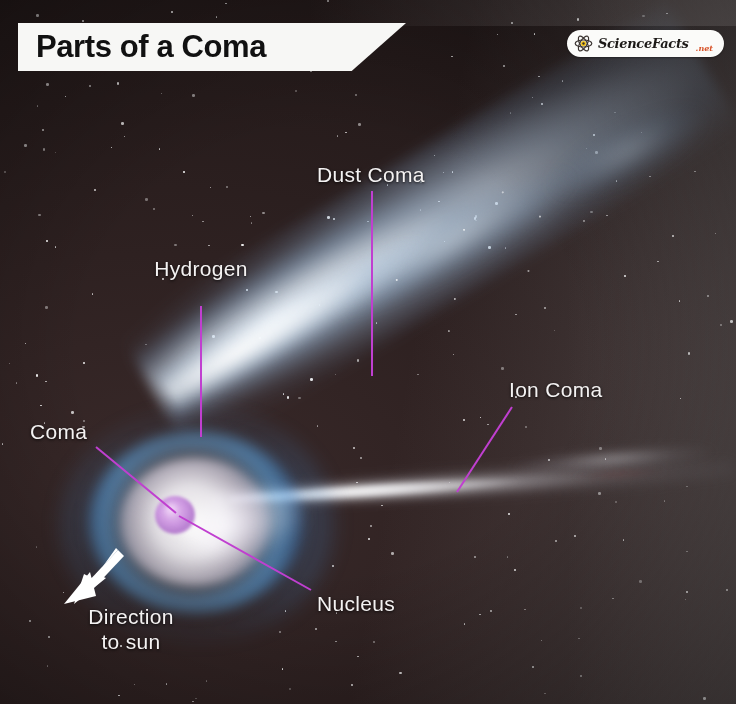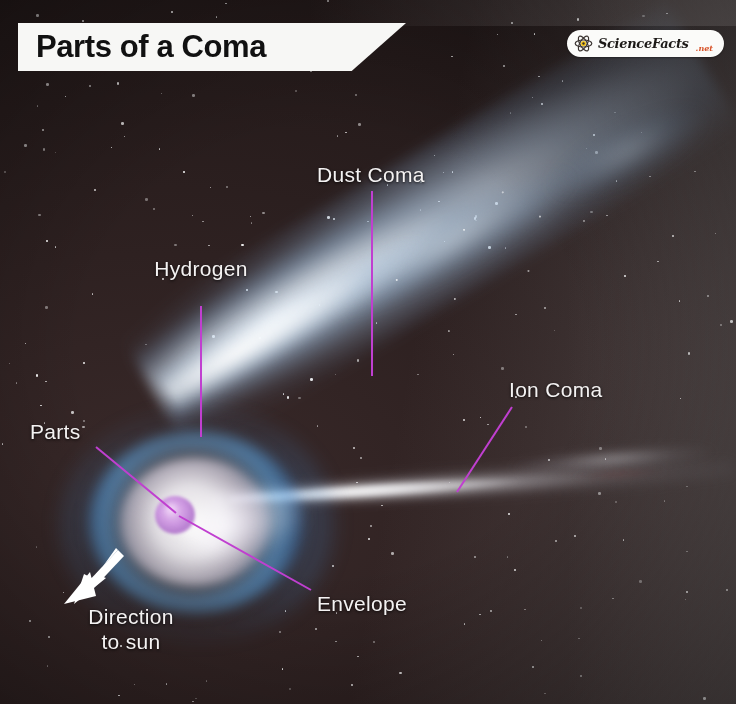--- a/index.html
+++ b/index.html
@@ -605,18 +605,18 @@
       <circle cx="12" cy="12" r="1.5" fill="#3a3330"></circle>
     </svg>
     <span class="logo-text">ScienceFacts</span>
     <span class="logo-tld">.net</span>
   </div>
 
   <div id="label-layer">
       <div class="label" style="top: 163px; left: 317px;"><div>Dust Coma</div></div>
       <div class="label center" style="top: 257px; left: 51px; width: 300px;"><div>Hydrogen</div></div>
       <div class="label" style="top: 378px; left: 509px;"><div>Ion Coma</div></div>
-      <div class="label" style="top: 420px; left: 30px;"><div>Parts</div></div>
-      <div class="label" style="top: 592px; left: 317px;"><div>Envelope</div></div>
+      <div class="label" style="top: 420px; left: 30px;"><div>Coma</div></div>
+      <div class="label" style="top: 592px; left: 317px;"><div>Nucleus</div></div>
       <div class="label center" style="top: 605px; left: -19px; width: 300px;"><div>Direction</div><div>to sun</div></div>
     </div>
 
 </div>
 
 </body></html>

